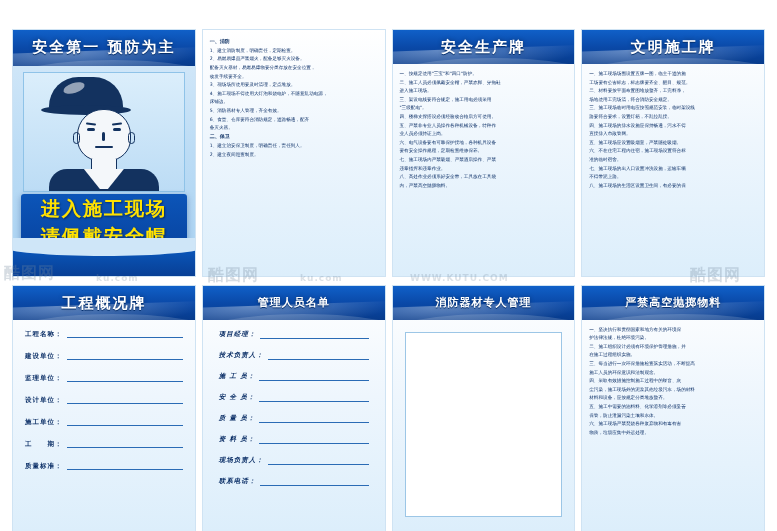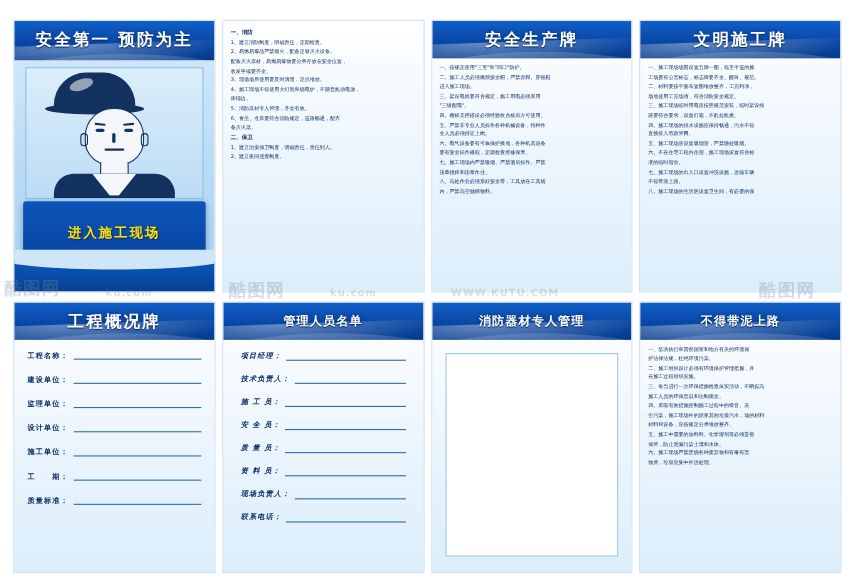--- a/index.html
+++ b/index.html
@@ -6,21 +6,21 @@
   body{
     width:777px;height:531px;
     background:#ffffff;
     font-family:"DejaVu Sans","Liberation Sans",sans-serif;
     overflow:hidden;
     position:relative;
   }
   .sheet{
     position:absolute;
     width:777px;height:377px;
-    left:0;top:4px;
+    left:0;top:15px;
   }
   .grid{
     position:absolute;
     left:0;top:0;
     width:777px;height:531px;
     display:grid;
     grid-template-columns:repeat(4,1fr);
     grid-template-rows:repeat(2,1fr);
     column-gap:6px;
     row-gap:8px;
@@ -130,21 +130,21 @@
     clip-path:polygon(0 0,100% 0,60% 100%,40% 100%);
   }
   .banner{
     position:absolute;left:8px;right:8px;top:128px;height:58px;
     background:linear-gradient(180deg,#0c55b8 0%,#0743a0 100%);
     border-radius:3px;
     display:flex;flex-direction:column;justify-content:center;align-items:center;
     box-shadow:0 2px 6px rgba(0,40,110,.35);
   }
   .banner div{
-    color:#ffe200;font-weight:bold;font-size:12px;letter-spacing:2px;
+    color:#ffe200;font-weight:bold;font-size:19px;letter-spacing:2px;
     text-shadow:0 1px 0 #063a8c,1px 1px 2px rgba(0,0,0,.45);
     line-height:1.45;
   }
   .b1-bottom{
     position:absolute;left:0;right:0;bottom:0;height:28px;
     background:linear-gradient(180deg,#0a57bb 0%,#083f95 100%);
   }
   .b1-bottom:before{
     content:"";position:absolute;left:-5%;top:-10px;width:110%;height:18px;
     background:#cfe6f8;border-radius:0 0 50% 50%;
@@ -220,20 +220,21 @@
                 <span class="mouth"></span>
             </div>
             <div class="neck"></div>
             <div class="shoulders">
                 <div class="collar"></div>
               </div>
           </div>
         </div>
         <div class="banner">
           <div>进入施工现场</div>
+          <div>请佩戴安全帽</div>
         </div>
         <div class="b1-bottom"></div>
       </div>
     </div>
 
     <div class="board">
       <div class="body">
         <div class="sec-title">一、消防</div>
         <div class="line">1、建立消防制度，明确责任，定期检查。</div>
         <div class="line">2、易燃易爆品严禁烟火，配备足够灭火设备。</div>
@@ -385,21 +386,21 @@
           <div class="wave"></div>
         <div class="hdr-title small">消防器材专人管理</div>
       </div>
       <div class="img-frame"></div>
     </div>
 
     <div class="board">
       <div class="hdr">
         <div class="wave2"></div>
           <div class="wave"></div>
-        <div class="hdr-title small">不得带泥上路</div>
+        <div class="hdr-title small">严禁高空抛掷物料</div>
       </div>
       <div class="body">
         <div class="line">一、坚决执行和贯彻国家和地方有关的环境保</div>
         <div class="line">护法律法规，杜绝环境污染。</div>
         <div class="line">二、施工组织设计必须有环境保护管理措施，并</div>
         <div class="line">在施工过程组织实施。</div>
         <div class="line">三、每当进行一次环保措施检查落实活动，不断提高</div>
         <div class="line">施工人员的环保意识和法制观念。</div>
         <div class="line">四、采取有效措施控制施工过程中的噪音、灰</div>
         <div class="line">尘污染，施工现场外的泥浆其他垃圾污水，场的材料</div>

